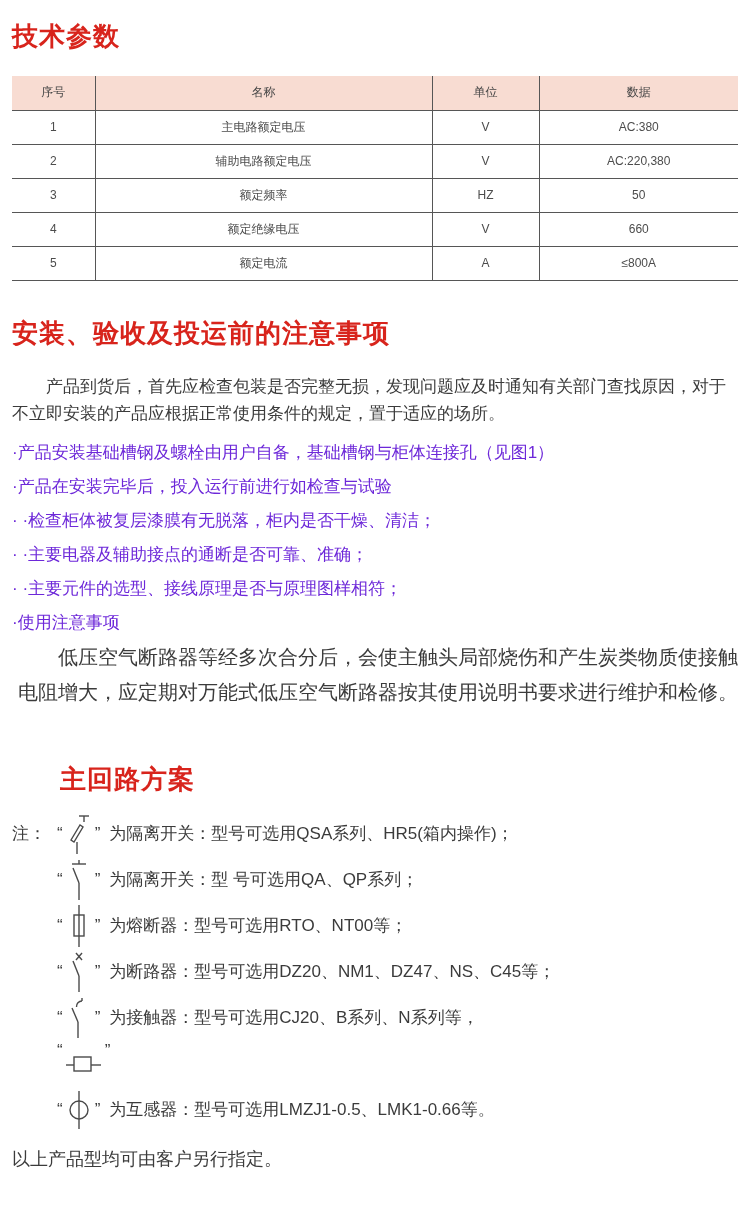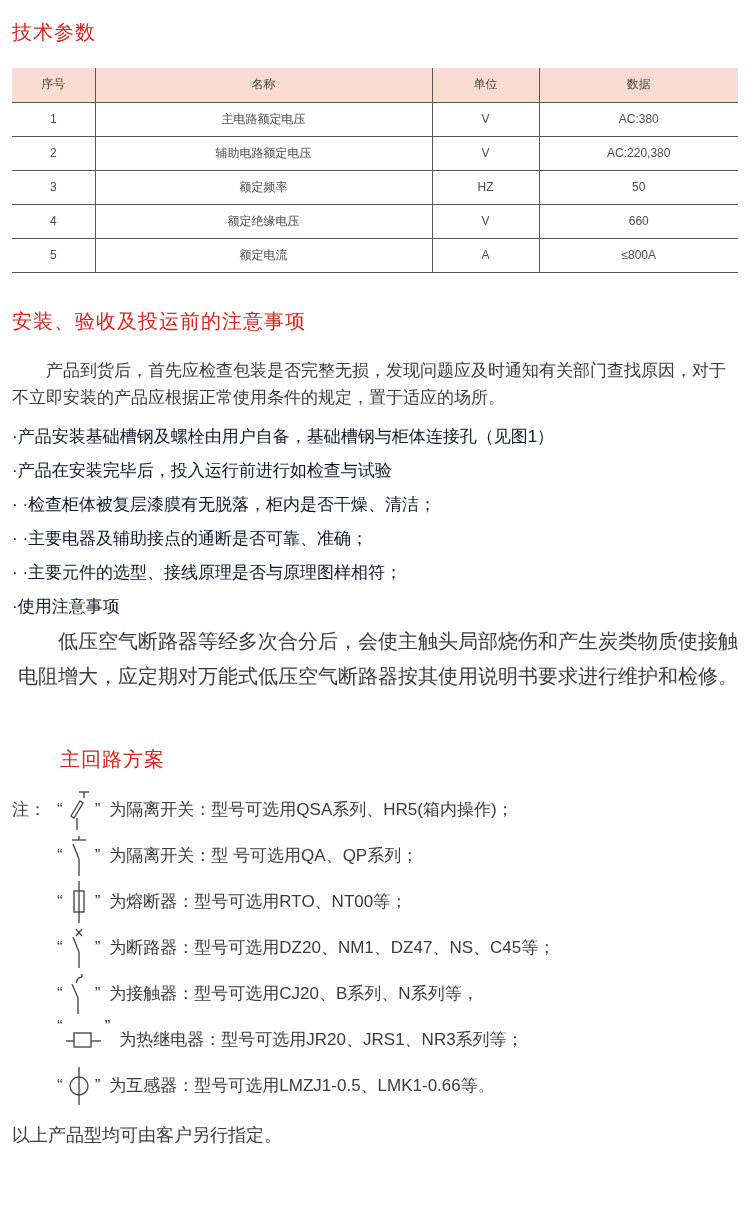--- a/index.html
+++ b/index.html
@@ -6,22 +6,22 @@
   html,body { width:750px; background:#ffffff; }
   body {
     height:1208px;
     overflow:hidden;
     font-family:"Liberation Sans","DejaVu Sans",sans-serif;
     color:#3b3b3b;
     padding:0 12px;
   }
   .section-title {
     color:#d8241c;
-    font-size:20px;
-    font-weight:normal;
+    font-size:26px;
+    font-weight:bold;
     letter-spacing:1px;
   }
   #tech-title { margin-top:19px; }
 
   
   table.params {
     border-collapse:collapse;
     width:726px;
     margin-top:22px;
     font-size:12px;
@@ -46,21 +46,21 @@
     font-size:17px;
     line-height:27px;
     text-indent:2em;
     margin-top:22px;
     color:#3b3b3b;
   }
   ul.bullets { list-style:none; margin-top:9px; }
   ul.bullets li {
     font-size:17px;
     line-height:34px;
-    color:#0f172a;
+    color:#6d28d9;
   }
   p.body-para2 {
     font-size:20px;
     line-height:35px;
     text-indent:2em;
     color:#3b3b3b;
     text-align:right;
   }
 
   
@@ -239,21 +239,20 @@
     <span class="indent-pad"></span>
     <span class="q top">“</span>
     <span class="sym">
       <svg width="36" height="24" viewBox="0 0 36 24">
         <line x1="0" y1="13" x2="8" y2="13"></line>
         <rect x="8" y="5" width="17" height="14"></rect>
         <line x1="25" y1="13" x2="35" y2="13"></line>
       </svg>
     </span>
     <span class="q top">”</span>
-    <span class="note-text">为热继电器：型号可选用JR20、JRS1、NR3系列等；</span>
   </div>
 
   <div class="note">
     <span class="indent-pad"></span>
     <span class="q">“</span>
     <span class="sym">
       <svg width="26" height="42" viewBox="0 0 26 42">
         <line x1="13" y1="2" x2="13" y2="40"></line>
         <circle cx="13" cy="21" r="9"></circle>
       </svg>

